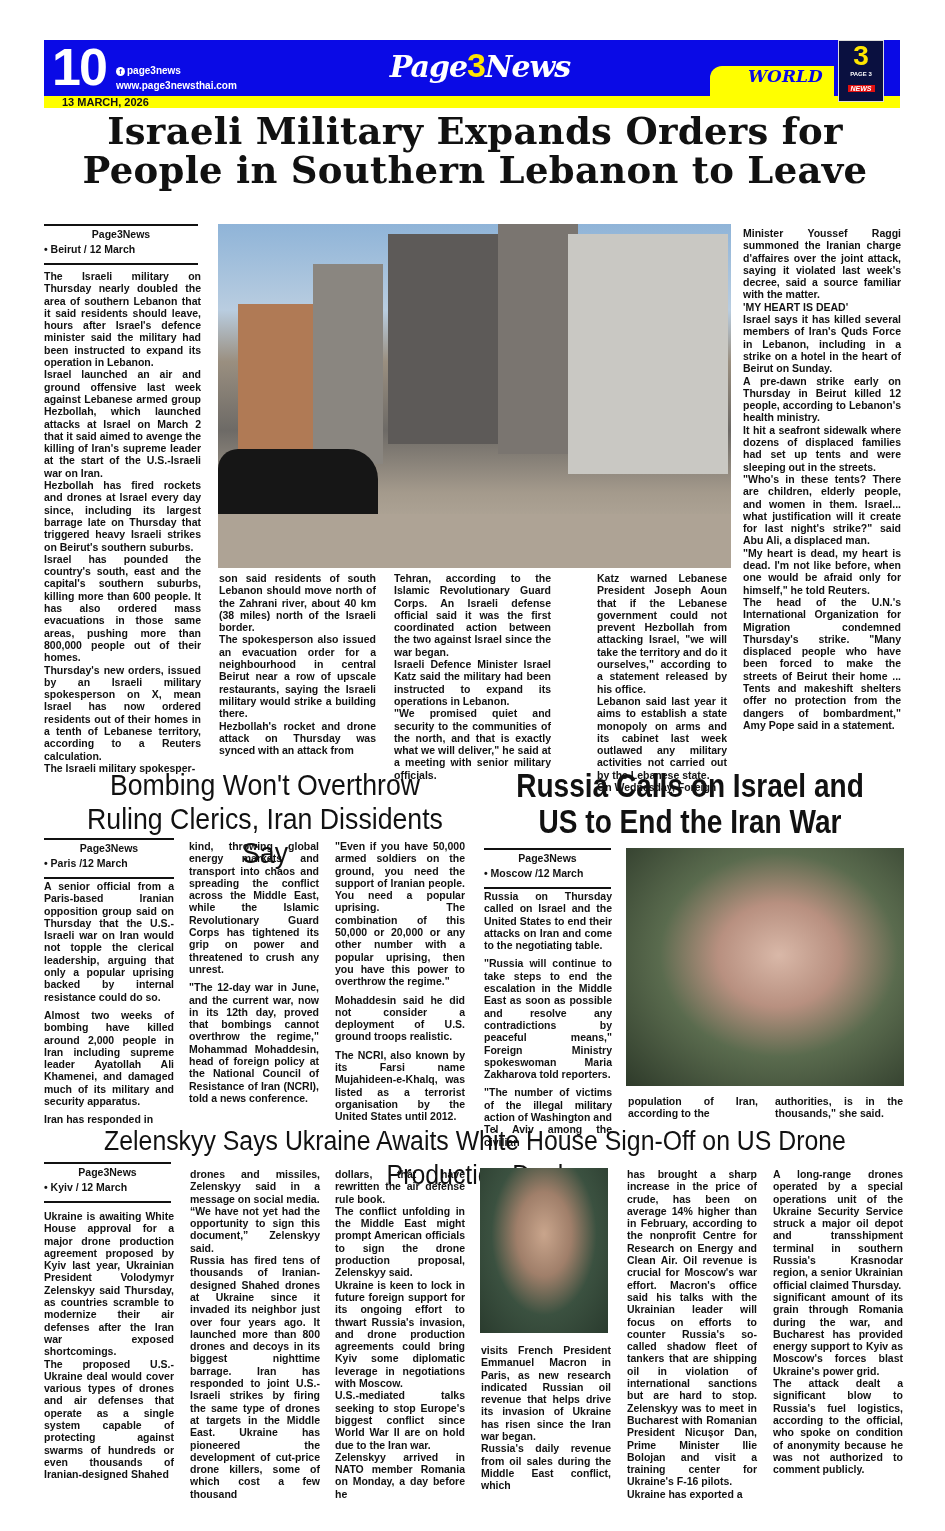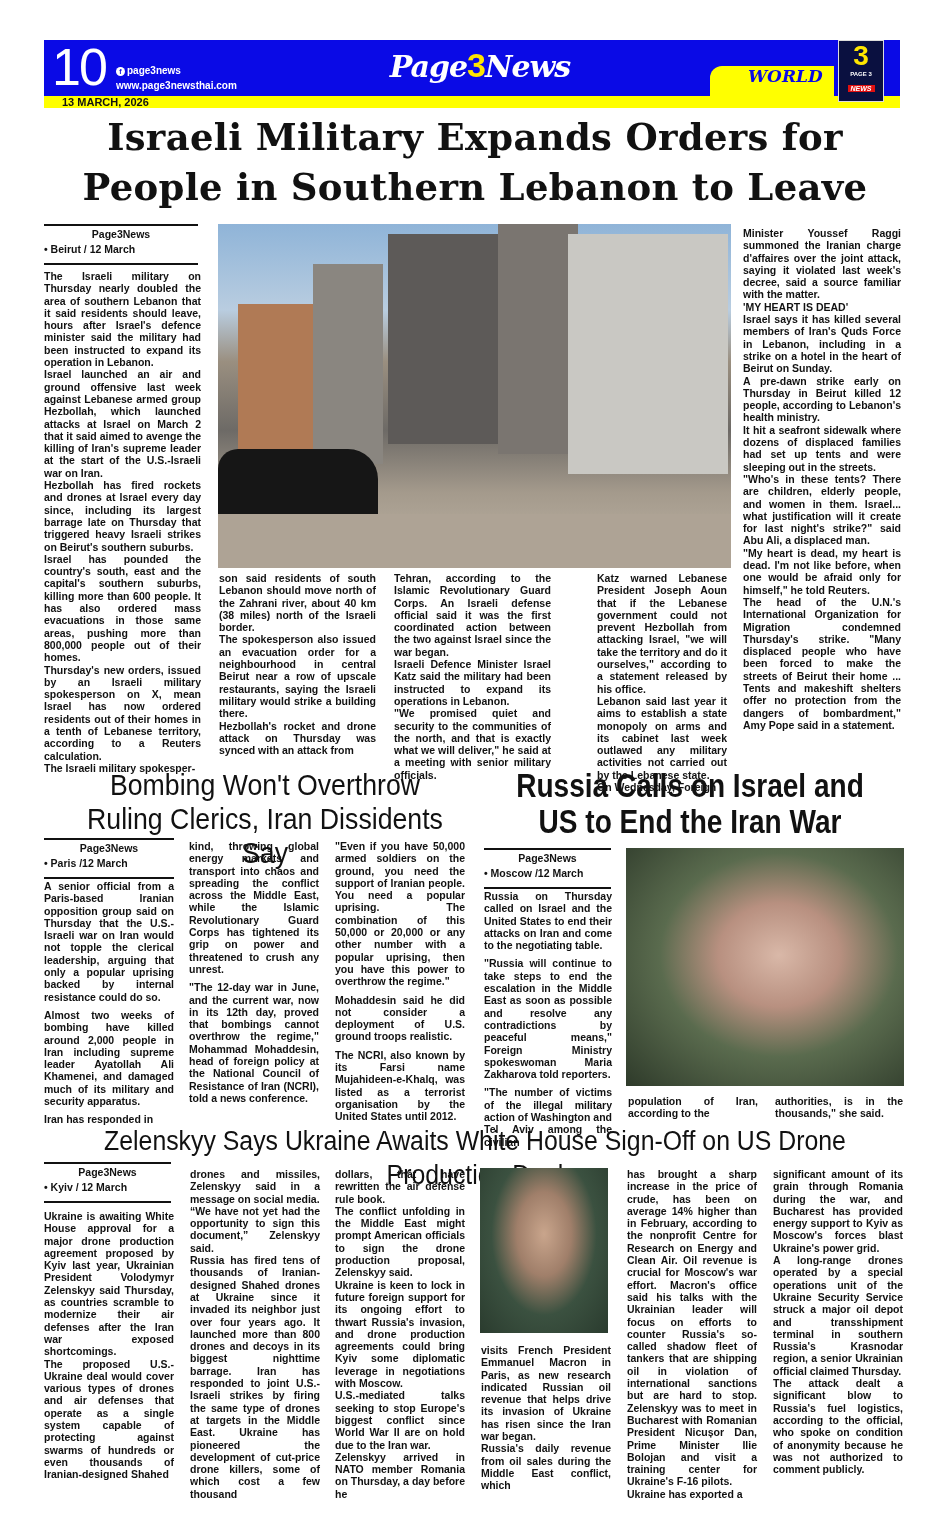--- a/index.html
+++ b/index.html
@@ -3,35 +3,35 @@
 <meta charset="utf-8">
 <style>
   * { box-sizing: border-box; margin: 0; padding: 0; }
   html, body { width: 945px; height: 1531px; background: #fff; overflow: hidden; }
   body { position: relative; font-family: "Liberation Sans", sans-serif; color: #111; }
 
   
   .mast { position: absolute; left: 44px; top: 40px; width: 856px; height: 60px; background: #0a0ae6; }
   .mast-yellow { position: absolute; left: 44px; top: 96px; width: 856px; height: 12px; background: #ffff00; }
   .mast-yellow-tab { position: absolute; left: 710px; top: 66px; width: 124px; height: 32px; background: #ffff00; border-top-left-radius: 12px; }
-  .page-num { position: absolute; left: 52px; top: 37px; color: #fff; font-weight: normal; font-size: 52px; line-height: 60px; letter-spacing: -2px; }
+  .page-num { position: absolute; left: 52px; top: 37px; color: #fff; font-weight: bold; font-size: 52px; line-height: 60px; letter-spacing: -2px; }
   .social { position: absolute; left: 116px; top: 65px; color: #fff; font-size: 10px; font-weight: bold; }
   .social .fb { display: inline-block; width: 9px; height: 9px; border-radius: 50%; background: #fff; color: #0a0ae6; font-size: 7px; text-align: center; line-height: 9px; margin-right: 2px; }
   .site { position: absolute; left: 116px; top: 80px; color: #fff; font-size: 10px; font-weight: bold; }
   .date { position: absolute; left: 62px; top: 96px; font-size: 11px; font-weight: bold; color: #111; line-height: 12px; }
   .logo { position: absolute; left: 380px; top: 46px; width: 200px; text-align: center; color: #fff; font-family: "DejaVu Serif", serif; font-weight: bold; font-size: 30px; font-style: italic; letter-spacing: -1px; }
   .logo .three { color: #ffe600; font-style: normal; font-family: "Liberation Sans", sans-serif; font-size: 34px; }
   .section { position: absolute; left: 748px; top: 66px; color: #0a0ae6; font-family: "DejaVu Serif", serif; font-weight: bold; font-size: 17px; font-style: italic; }
   .badge { position: absolute; left: 838px; top: 40px; width: 46px; height: 62px; background: #0a1040; border: 1px solid #ddd; text-align: center; color: #fff; }
   .badge .b3 { color: #ffe600; font-size: 28px; font-weight: bold; line-height: 30px; }
   .badge .bp { font-size: 6px; font-weight: bold; }
   .badge .bn { display: inline-block; background: #e01010; font-size: 7px; font-style: italic; font-weight: bold; padding: 0 3px; margin-top: 2px; }
 
   
-  .h1 { position: absolute; left: 40px; top: 112px; width: 870px; text-align: center; font-family: "DejaVu Serif", serif; font-weight: bold; font-size: 37px; line-height: 50px; color: #111; letter-spacing: 0.3px; }
+  .h1 { position: absolute; left: 40px; top: 112px; width: 870px; text-align: center; font-family: "DejaVu Serif", serif; font-weight: bold; font-size: 37px; line-height: 39px; color: #111; letter-spacing: 0.3px; }
   .h2 { position: absolute; font-family: "Liberation Sans", sans-serif; font-size: 29px; line-height: 34px; text-align: center; color: #111; transform: scaleX(0.92); }
   .h3 { position: absolute; font-family: "Liberation Sans", sans-serif; font-weight: bold; font-size: 33px; line-height: 36px; text-align: center; color: #111; transform: scaleX(0.85); }
   .h4 { position: absolute; left: 40px; top: 1124px; width: 870px; font-family: "Liberation Sans", sans-serif; font-size: 27px; line-height: 34px; text-align: center; color: #111; transform: scaleX(0.92); }
 
   
   .byline { position: absolute; border-top: 2px solid #111; border-bottom: 2px solid #111; padding: 2px 0 8px; font-size: 10.5px; font-weight: bold; }
   .byline .src { text-align: center; }
   .byline .loc { margin-top: 3px; }
 
   
@@ -172,28 +172,28 @@
 <div class="col" style="left:190px; top:1168px; width:130px;">
   <p>drones and missiles, Zelenskyy said in a message on social media.</p>
     <p>“We have not yet had the opportunity to sign this document,” Zelenskyy said.</p>
     <p>Russia has fired tens of thousands of Iranian-designed Shahed drones at Ukraine since it invaded its neighbor just over four years ago. It launched more than 800 drones and decoys in its biggest nighttime barrage. Iran has responded to joint U.S.-Israeli strikes by firing the same type of drones at targets in the Middle East. Ukraine has pioneered the development of cut-price drone killers, some of which cost a few thousand</p>
 </div>
 <div class="col" style="left:335px; top:1168px; width:130px;">
   <p>dollars, that have rewritten the air defense rule book.</p>
     <p>The conflict unfolding in the Middle East might prompt American officials to sign the drone production proposal, Zelenskyy said.</p>
     <p>Ukraine is keen to lock in future foreign support for its ongoing effort to thwart Russia's invasion, and drone production agreements could bring Kyiv some diplomatic leverage in negotiations with Moscow.</p>
     <p>U.S.-mediated talks seeking to stop Europe's biggest conflict since World War II are on hold due to the Iran war.</p>
-    <p>Zelenskyy arrived in NATO member Romania on Thursday, a day before he</p>
+    <p>Zelenskyy arrived in NATO member Romania on Monday, a day before he</p>
 </div>
 <div class="photo photo-zel"></div>
 <div class="col" style="left:481px; top:1344px; width:130px;">
   <p>visits French President Emmanuel Macron in Paris, as new research indicated Russian oil revenue that helps drive its invasion of Ukraine has risen since the Iran war began.</p>
     <p>Russia's daily revenue from oil sales during the Middle East conflict, which</p>
 </div>
 <div class="col" style="left:627px; top:1168px; width:130px;">
   <p>has brought a sharp increase in the price of crude, has been on average 14% higher than in February, according to the nonprofit Centre for Research on Energy and Clean Air. Oil revenue is crucial for Moscow's war effort. Macron's office said his talks with the Ukrainian leader will focus on efforts to counter Russia's so-called shadow fleet of tankers that are shipping oil in violation of international sanctions but are hard to stop. Zelenskyy was to meet in Bucharest with Romanian President Nicușor Dan, Prime Minister Ilie Bolojan and visit a training center for Ukraine's F-16 pilots.</p>
     <p>Ukraine has exported a</p>
 </div>
 <div class="col" style="left:773px; top:1168px; width:130px;">
-  <p>significant amount of its grain through Romania during the war, and Bucharest has provided energy support to Kyiv as Moscow's forces blast Ukraine's power grid.</p>
-    <p>A long-range drones operated by a special operations unit of the Ukraine Security Service struck a major oil depot and transshipment terminal in southern Russia's Krasnodar region, a senior Ukrainian official claimed Thursday.</p>
+  <p>A long-range drones operated by a special operations unit of the Ukraine Security Service struck a major oil depot and transshipment terminal in southern Russia's Krasnodar region, a senior Ukrainian official claimed Thursday.</p>
+    <p>significant amount of its grain through Romania during the war, and Bucharest has provided energy support to Kyiv as Moscow's forces blast Ukraine's power grid.</p>
     <p>The attack dealt a significant blow to Russia's fuel logistics, according to the official, who spoke on condition of anonymity because he was not authorized to comment publicly.</p>
 </div>
 
 </body></html>

